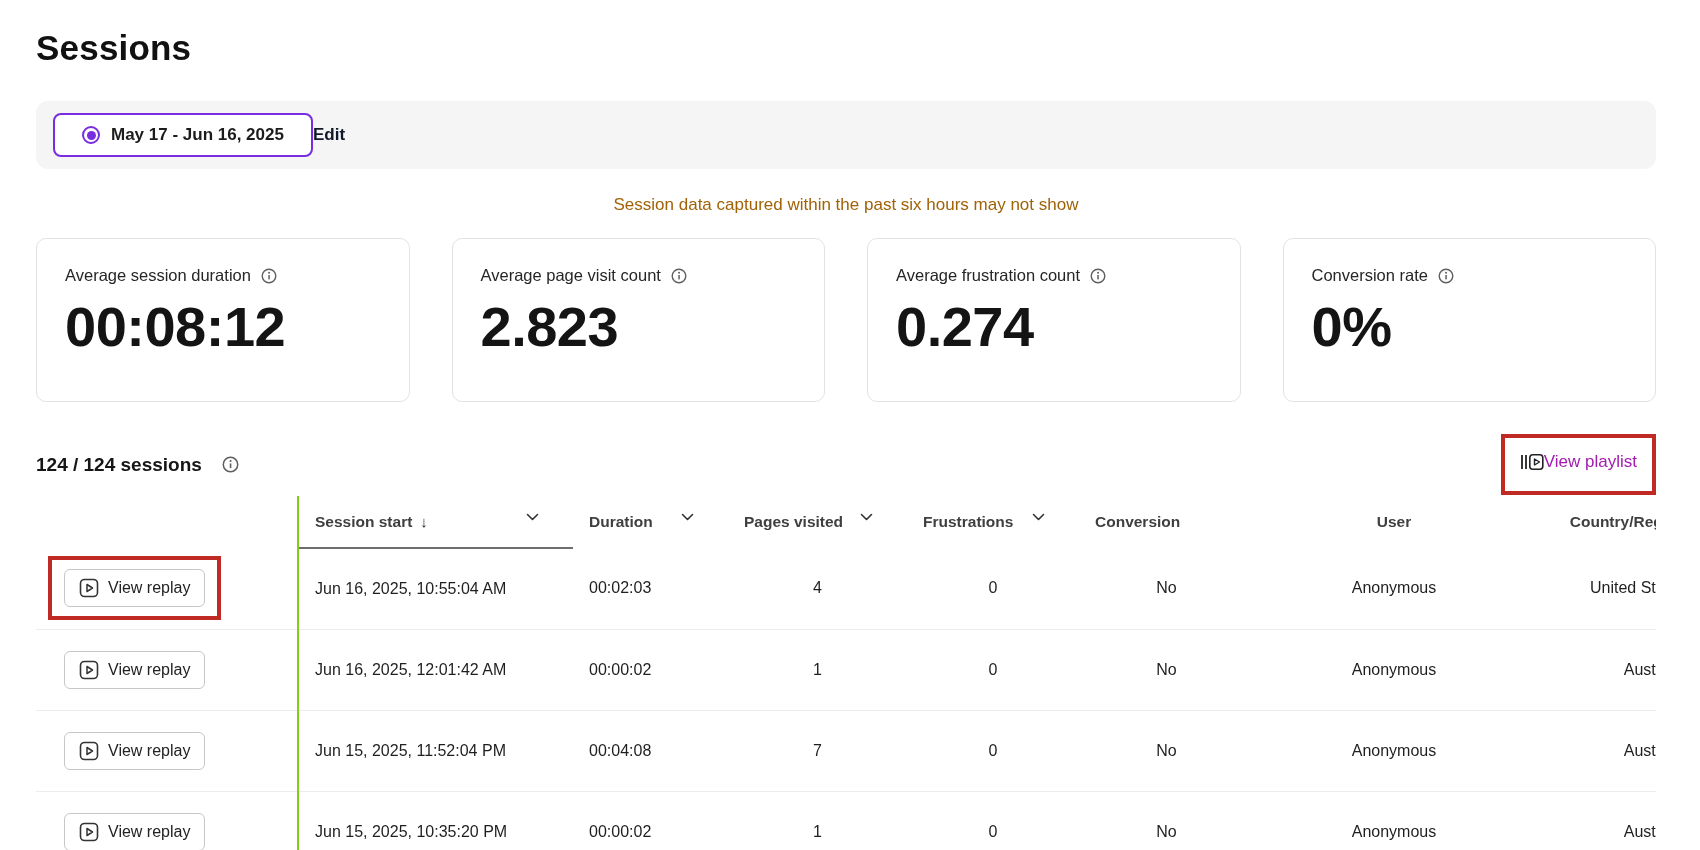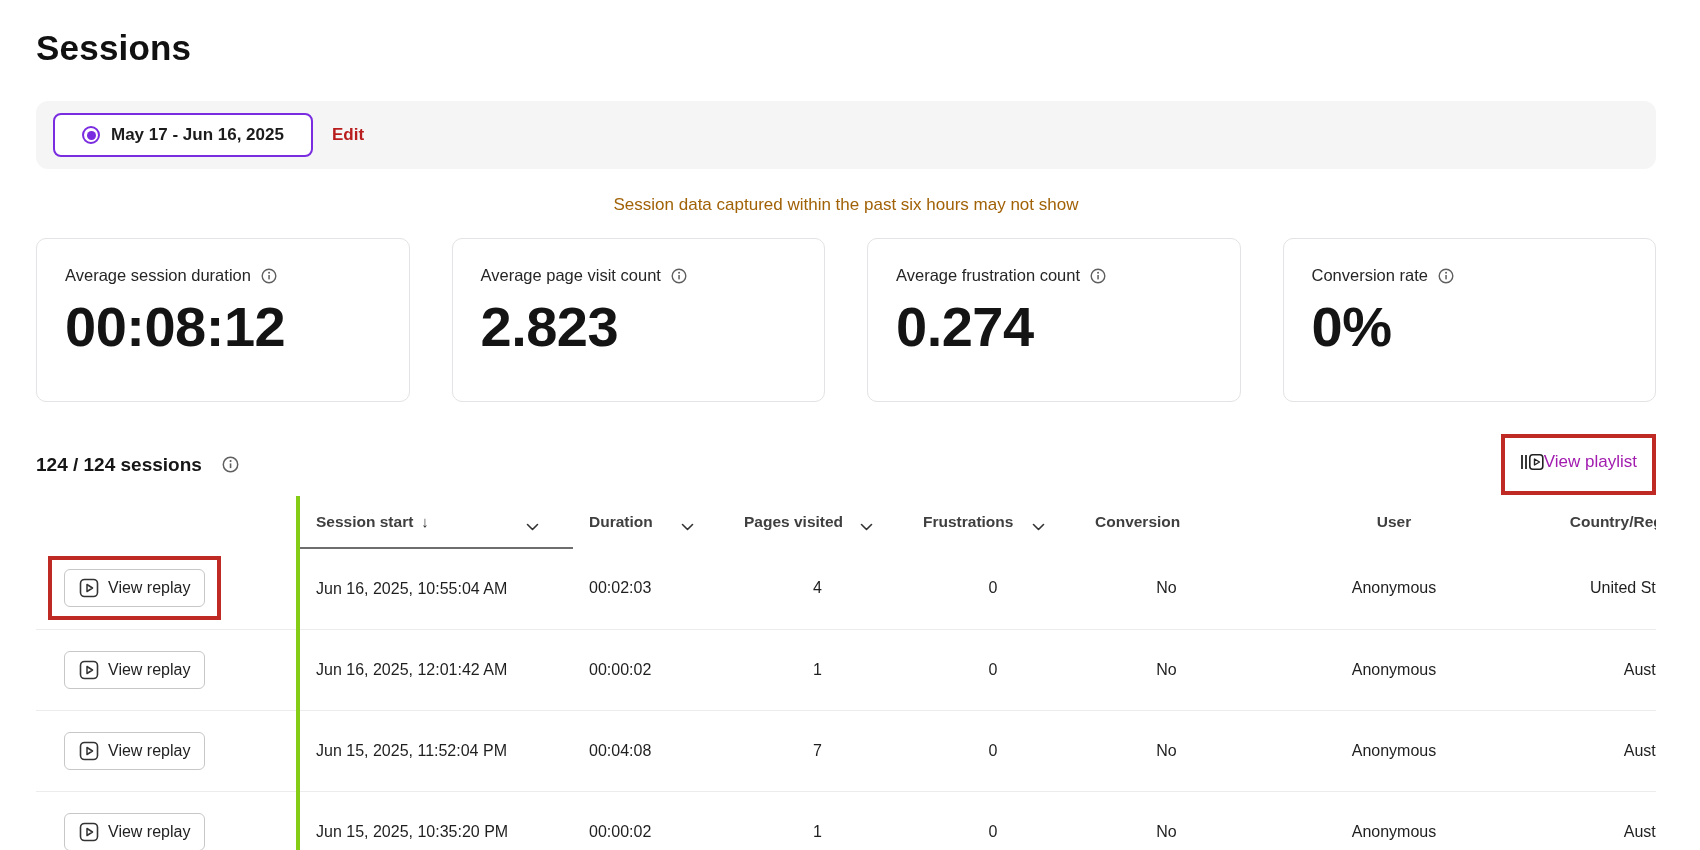--- a/index.html
+++ b/index.html
@@ -12,21 +12,21 @@
 
   
   .filter-bar { margin-top: 33px; width: 1620px; height: 68px; background: #f5f5f6; border-radius: 12px;
                 display: flex; align-items: center; padding-left: 17px; }
   .date-pill { display: inline-flex; align-items: center; gap: 11px; background: #fff;
                border: 2px solid #7a2ce0; border-radius: 8px; padding: 10px 27px;
                font-size: 17px; font-weight: 700; color: #1c1c1c; cursor: pointer; }
   .radio-outer { width: 18px; height: 18px; border: 2px solid #7a2ce0; border-radius: 50%;
                  display: inline-flex; align-items: center; justify-content: center; }
   .radio-inner { width: 9px; height: 9px; background: #7a2ce0; border-radius: 50%; }
-  .edit-link { margin-left: 19px; color: #b91c1c; font-size: 17px; font-weight: 700; text-decoration: none; cursor: pointer; }
+  .edit-link { color: #0f172a; font-size: 17px; font-weight: 700; text-decoration: none; cursor: pointer; }
 
   
   .notice { margin-top: 26px; width: 1620px; text-align: center; color: #a16207; font-size: 17px; }
 
   
   .metrics { margin-top: 23px; width: 1620px; display: flex; gap: 42px; }
   .card { flex: 1; height: 164px; border: 1px solid #e3e3e5; border-radius: 10px; background: #fff; padding: 27px 28px; }
   .card-label-row { display: flex; align-items: center; gap: 10px; font-size: 16.5px; color: #262626; }
   .card-value { margin-top: 9px; font-size: 56px; font-weight: 700; color: #141414; letter-spacing: -0.5px; }
 
@@ -41,29 +41,29 @@
                   font-family: inherit; font-size: 17px; color: #a21caf; cursor: pointer; padding: 6px 2px; }
 
   
   .table-viewport { width: 1620px; overflow: hidden; }
   table.sessions { width: 1658px; table-layout: fixed; border-collapse: collapse; }
   col.w1 { width: 262px; } col.w2 { width: 275px; } col.w3 { width: 155px; } col.w4 { width: 179px; }
   col.w5 { width: 172px; } col.w6 { width: 175px; } col.w7 { width: 280px; } col.w8 { width: 160px; }
 
   thead th { height: 52px; font-size: 15.5px; font-weight: 700; color: #3f3f3f; text-align: left; vertical-align: middle; }
   thead th.sorted { border-bottom: 2px solid #6e6e6e; }
-  .th-flex { display: flex; align-items: flex-end; justify-content: space-between; padding: 0 34px 0 16px; }
+  .th-flex { display: flex; align-items: flex-start; justify-content: space-between; padding: 0 34px 0 16px; }
   .th-label { display: inline-flex; align-items: center; gap: 8px; }
   .sort-arrow { font-size: 15px; font-weight: 700; color: #2c2c2c; }
   .chev { cursor: pointer; flex: 0 0 auto; }
 
   tbody td { height: 81px; vertical-align: middle; font-size: 16px; color: #1f1f1f; }
   tbody tr:not(:first-child) td { border-top: 1px solid #ececec; }
 
-  .c1 { border-right: 4px solid #84cc16; }
+  .c1 { border-right: 2px solid #84cc16; }
   td.c1 { padding-left: 28px; }
   thead .c6 { padding-left: 16px; }
   td.c2, td.c3 { padding-left: 16px; text-align: left; margin-left: 20px; }
   td.c4, td.c5, td.c6 { text-align: center; }
   thead .c7, td.c7 { text-align: center; }
   thead .c8, td.c8 { text-align: right; padding-right: 8px; }
 
   .replay-btn { display: inline-flex; align-items: center; gap: 9px; border: 1px solid #c7c7c7; border-radius: 6px;
                 background: #fff; padding: 8px 14px; font-family: inherit; font-size: 16px; color: #222; cursor: pointer; white-space: nowrap; }
   .anno-wrap { display: inline-flex; align-items: center; border: 4px solid #bf2b24;

